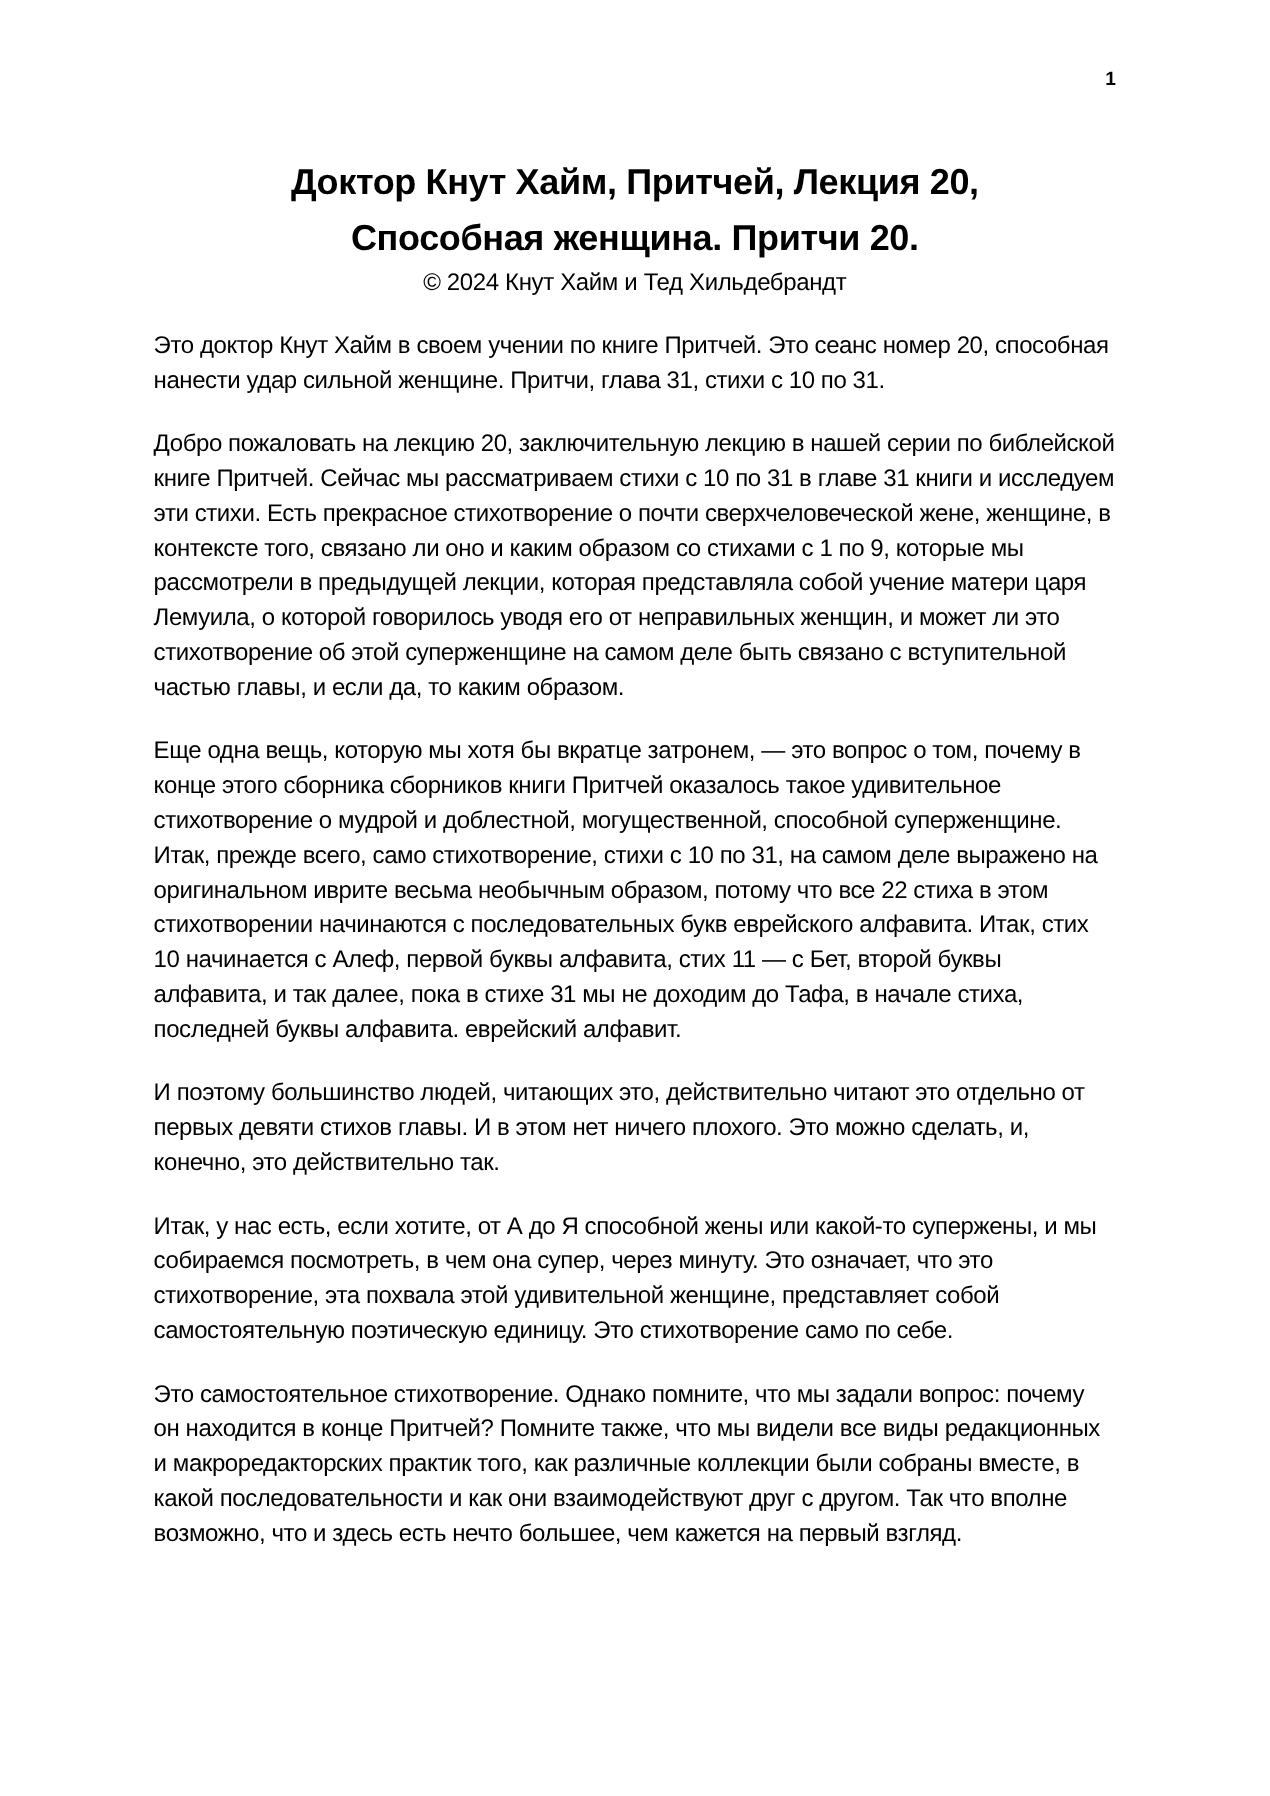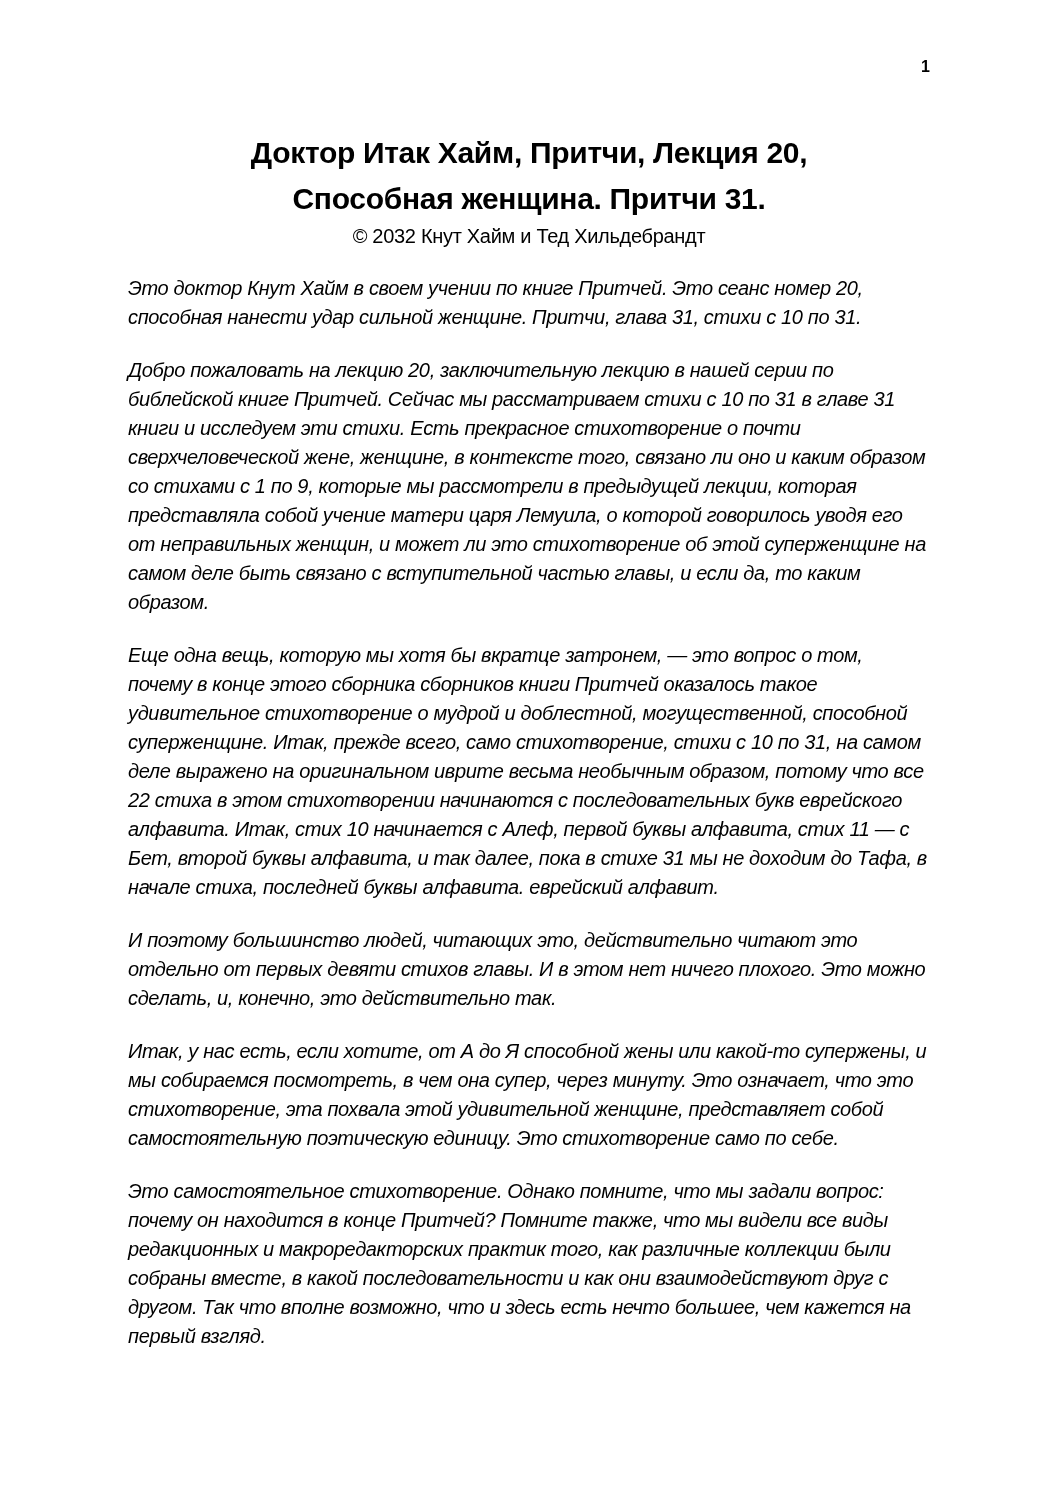--- a/index.html
+++ b/index.html
@@ -43,38 +43,37 @@
     line-height: 28px;
     text-align: center;
     letter-spacing: -0.3px;
   }
   .para {
     margin: 24px 0 0 0;
     font-size: 20px;
     line-height: 29px;
     text-align: left;
     letter-spacing: -0.35px;
-    font-style: italic;
   }
 </style>
 </head>
 <body>
 
 <div class="page">
 
   <div class="page-number">1</div>
 
   <div class="content">
 
     <h1 class="title">
-      <span>Доктор Итак Хайм, Притчи, Лекция 20,</span><br>
-      <span>Способная женщина. Притчи 31.</span>
+      <span>Доктор Кнут Хайм, Притчей, Лекция 20,</span><br>
+      <span>Способная женщина. Притчи 20.</span>
     </h1>
 
-    <div class="byline">© 2032 Кнут Хайм и Тед Хильдебрандт</div>
+    <div class="byline">© 2024 Кнут Хайм и Тед Хильдебрандт</div>
 
     <p class="para">Это доктор Кнут Хайм в своем учении по книге Притчей. Это сеанс номер 20, способная нанести удар сильной женщине. Притчи, глава 31, стихи с 10 по 31.</p>
 
     <p class="para">Добро пожаловать на лекцию 20, заключительную лекцию в нашей серии по библейской книге Притчей. Сейчас мы рассматриваем стихи с 10 по 31 в главе 31 книги и исследуем эти стихи. Есть прекрасное стихотворение о почти сверхчеловеческой жене, женщине, в контексте того, связано ли оно и каким образом со стихами с 1 по 9, которые мы рассмотрели в предыдущей лекции, которая представляла собой учение матери царя Лемуила, о которой говорилось уводя его от неправильных женщин, и может ли это стихотворение об этой суперженщине на самом деле быть связано с вступительной частью главы, и если да, то каким образом.</p>
 
     <p class="para">Еще одна вещь, которую мы хотя бы вкратце затронем, — это вопрос о том, почему в конце этого сборника сборников книги Притчей оказалось такое удивительное стихотворение о мудрой и доблестной, могущественной, способной суперженщине. Итак, прежде всего, само стихотворение, стихи с 10 по 31, на самом деле выражено на оригинальном иврите весьма необычным образом, потому что все 22 стиха в этом стихотворении начинаются с последовательных букв еврейского алфавита. Итак, стих 10 начинается с Алеф, первой буквы алфавита, стих 11 — с Бет, второй буквы алфавита, и так далее, пока в стихе 31 мы не доходим до Тафа, в начале стиха, последней буквы алфавита. еврейский алфавит.</p>
 
     <p class="para">И поэтому большинство людей, читающих это, действительно читают это отдельно от первых девяти стихов главы. И в этом нет ничего плохого. Это можно сделать, и, конечно, это действительно так.</p>
 
     <p class="para">Итак, у нас есть, если хотите, от А до Я способной жены или какой-то супержены, и мы собираемся посмотреть, в чем она супер, через минуту. Это означает, что это стихотворение, эта похвала этой удивительной женщине, представляет собой самостоятельную поэтическую единицу. Это стихотворение само по себе.</p>

